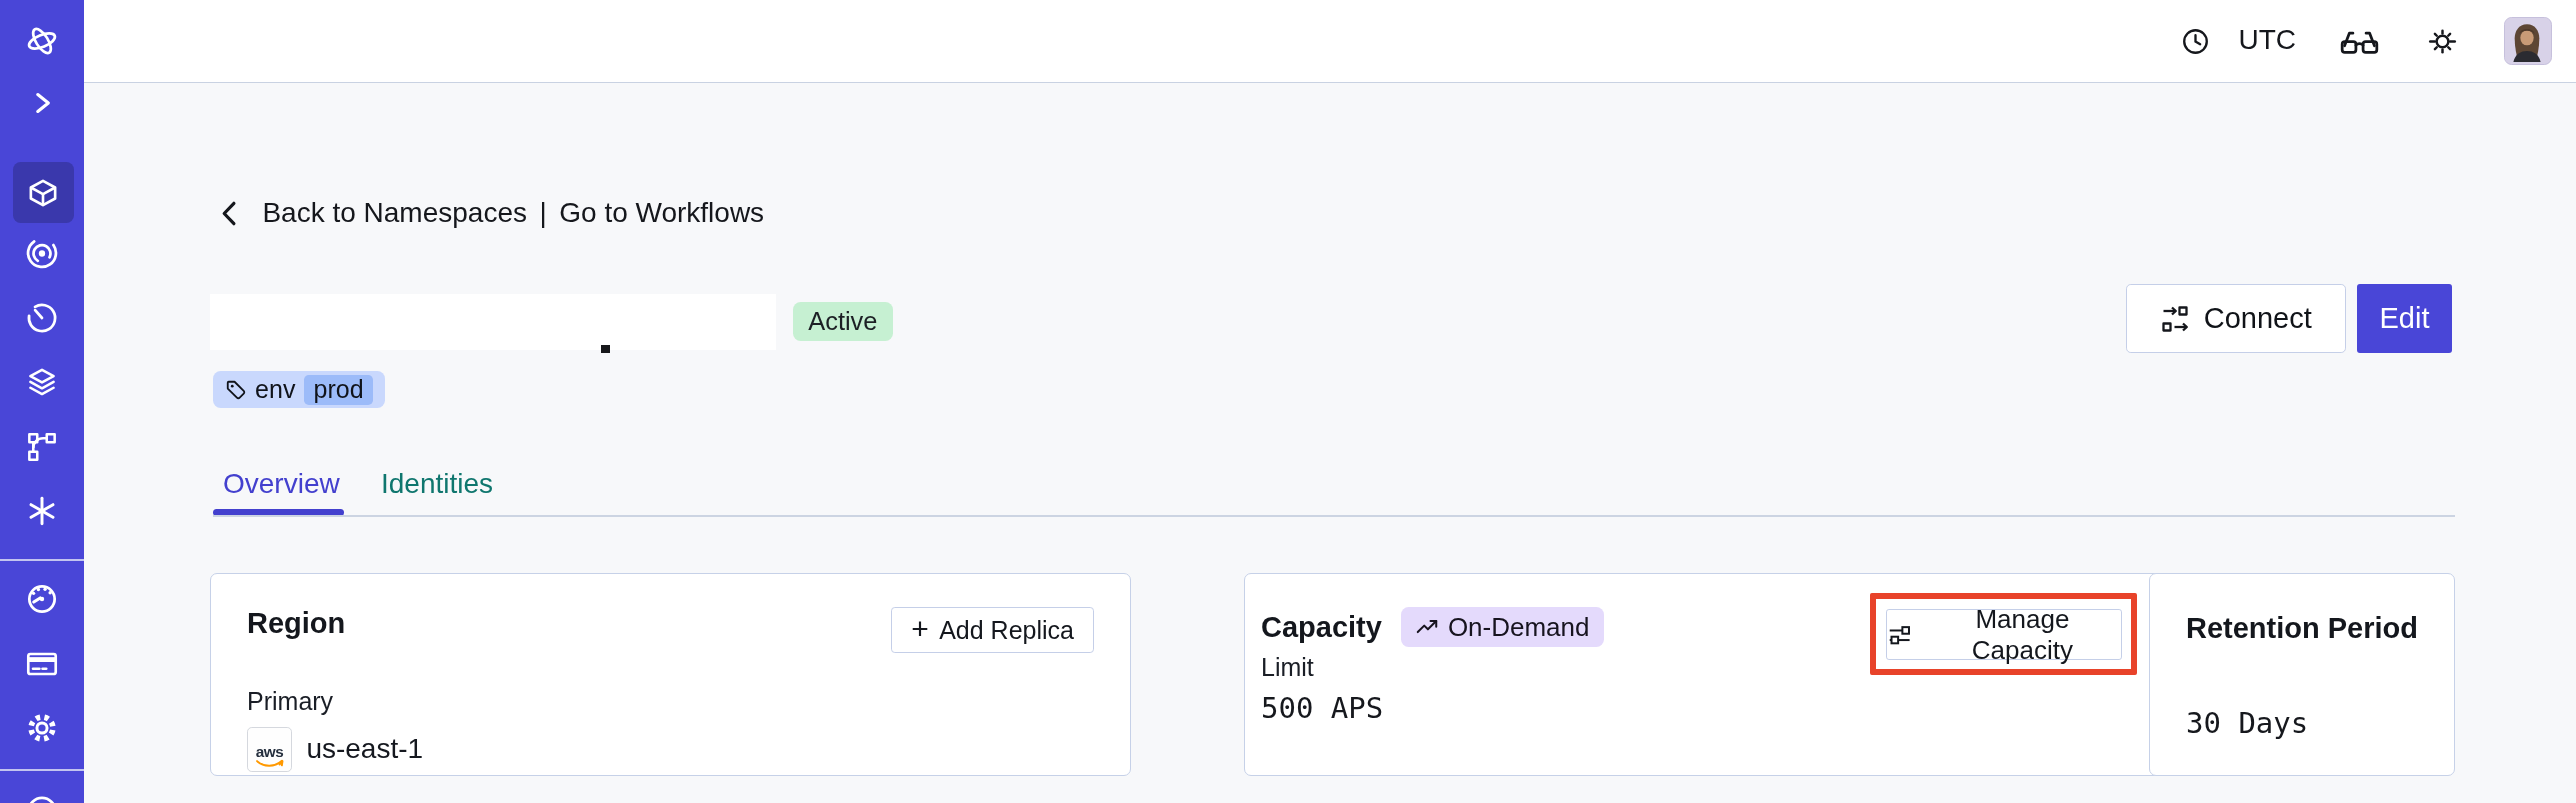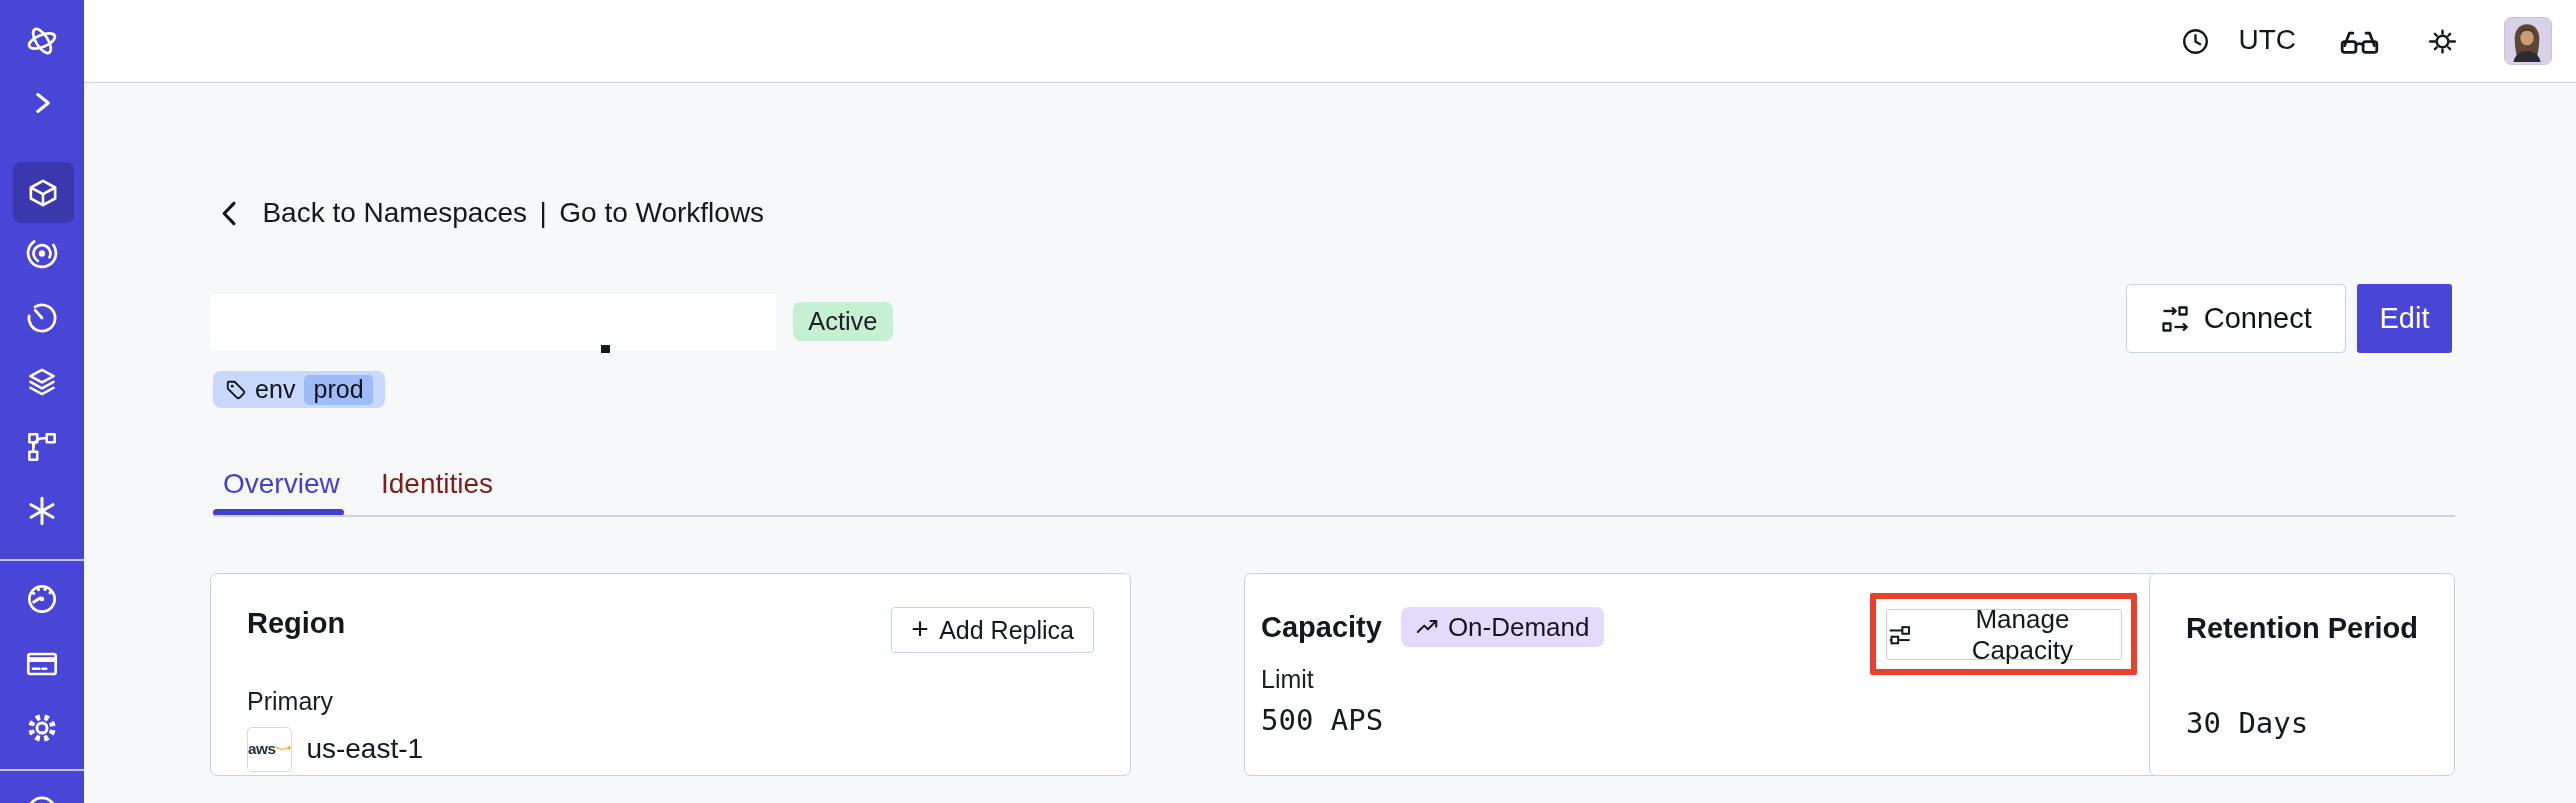--- a/index.html
+++ b/index.html
@@ -34,37 +34,37 @@
   .tag-chip { background:#9cbbf9; border-radius:4.8px; height:30px; padding:0 9.6px; display:flex; align-items:center; font-size:25px; color:#10131a; }
 
   
   .btn { display:flex; align-items:center; justify-content:center; cursor:pointer; background:#fff; border:1.9px solid #c5cfe8; }
   .connect-btn { position:absolute; left:2126px; top:284px; width:220px; height:69px; border-radius:4.8px; gap:13.4px; font-size:29px; color:#101318; }
   .edit-btn { position:absolute; left:2357px; top:284px; width:95px; height:69px; background:#4946d7; border:none; border-radius:2.9px; font-size:29px; color:#ffffff; }
 
   
   .tab-label { position:absolute; top:468px; font-size:28px; font-weight:500; cursor:pointer; }
   .tab-overview { left:223px; color:#4340ce; }
-  .tab-identities { left:381px; color:#7f1d1d; }
+  .tab-identities { left:381px; color:#0f766e; }
   .tab-underline { position:absolute; left:213px; top:509px; width:131px; height:6.7px; border-radius:3.8px; background:#4340ce; }
   .tab-line { position:absolute; left:213px; top:515px; width:2242px; height:1.9px; background:#ccd4e2; }
 
   
   .card { position:absolute; top:573px; height:203px; background:#ffffff; border:1.9px solid #c6d1e8; border-radius:7px; }
   .card-title { font-size:29px; font-weight:700; color:#14171d; }
   .card-region { left:210px; width:921px; padding:33px 36px; }
   .card-capacity { left:1244px; width:917px; padding:33px 16px; }
   .card-retention { left:2149px; width:306px; padding:38px 36px; }
   .card-head { display:flex; align-items:flex-start; justify-content:space-between; }
   .head-left { display:flex; align-items:center; gap:19px; }
   .small-btn { height:46px; border-radius:3.8px; gap:10.5px; font-size:25px; color:#14171d; padding:0 19px; }
   .plus-glyph { font-size:30px; font-weight:400; line-height:1; margin-top:-2.9px; }
   .field-label { font-size:25px; color:#1a1e26; margin-top:26px; }
   .provider-row { display:flex; align-items:center; gap:14.4px; margin-top:10.5px; }
-  .aws-box { width:45px; height:45px; border:1.9px solid #d5d8de; border-radius:4.8px; background:#fefefe; display:flex; flex-direction:row; align-items:center; justify-content:space-between; }
+  .aws-box { width:45px; height:45px; border:1.9px solid #d5d8de; border-radius:4.8px; background:#fefefe; display:flex; flex-direction:column; align-items:center; justify-content:flex-end; }
   .aws-word { font-size:15.3px; font-weight:700; color:#252f3e; letter-spacing:-0.5px; line-height:1; }
   .region-value { font-size:28px; color:#15181f; }
   .badge-ondemand { height:40px; background:#e4dafc; border-radius:7.7px; padding:0 14.4px; display:flex; align-items:center; gap:8.6px; font-size:26px; color:#17141f; }
   .mono-value { font-family:"DejaVu Sans Mono", monospace; font-size:29px; color:#16181d; margin-top:8.6px; }
   .manage-btn { position:absolute; left:641px; top:35px; width:236px; height:51px; border-radius:2.9px; gap:11.5px; font-size:26px; color:#14171d; }
   .red-highlight { position:absolute; left:625px; top:19px; width:267px; height:82px; border:6.7px solid #e8432a; border-radius:1.9px; pointer-events:none; z-index:5; }
   .retention-value { margin-top:61px; }
 </style>
 </head>
 <body>
@@ -282,21 +282,21 @@
   <button class="btn manage-btn">
     <svg width="26" height="26" viewBox="0 0 28 28" fill="none" stroke="#14171d" stroke-width="2.2">
       <path d="M3 9 H25"></path>
       <rect x="17" y="5.3" width="7.3" height="7.3" fill="#ffffff"></rect>
       <path d="M3 19.6 H25"></path>
       <rect x="5" y="15.9" width="7.3" height="7.3" fill="#ffffff"></rect>
     </svg>
     <span>Manage Capacity</span>
   </button>
   <div class="red-highlight"></div>
-  <div class="field-label" style="margin-top:18px">Limit</div>
+  <div class="field-label" style="margin-top:6px">Limit</div>
   <div class="mono-value">500 APS</div>
 </section>
 
 <section class="card card-retention">
   <div class="card-title">Retention Period</div>
   <div class="mono-value retention-value">30 Days</div>
 </section>
 
 
 </body></html>

